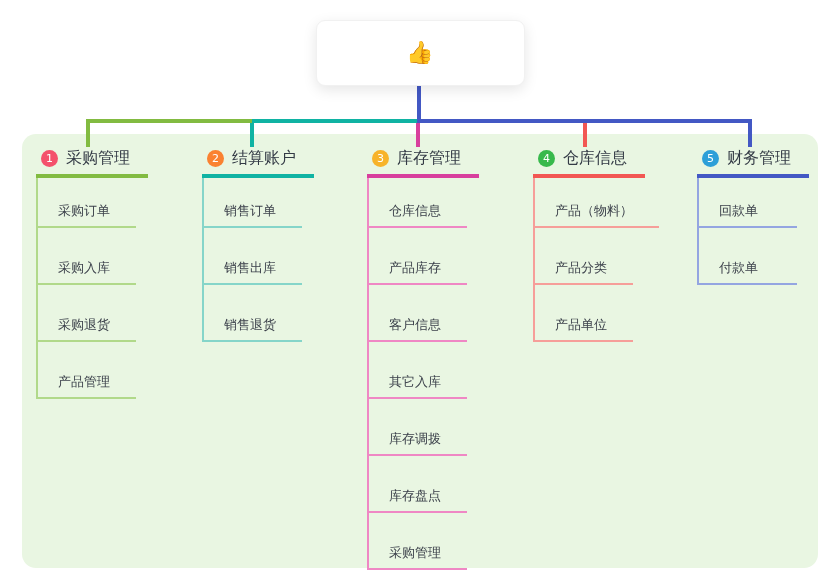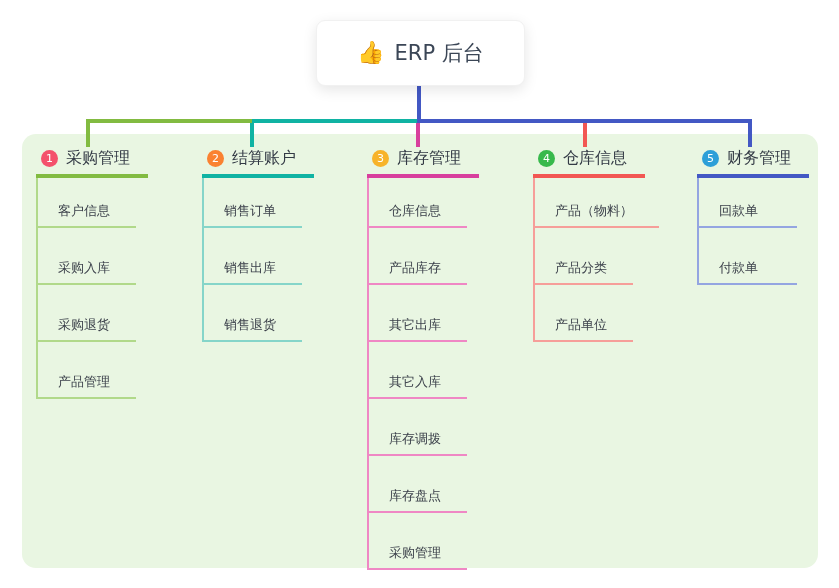--- a/index.html
+++ b/index.html
@@ -42,31 +42,30 @@
       <div class="line" style="left: 416px; top: 119px; width: 4px; height: 28px; background: rgb(216, 63, 157);"></div>
       <div class="line" style="left: 583px; top: 119px; width: 4px; height: 28px; background: rgb(242, 87, 83);"></div>
       <div class="line" style="left: 748px; top: 119px; width: 4px; height: 28px; background: rgb(67, 88, 196);"></div>
       <div class="line" style="left: 86px; top: 119px; width: 168px; height: 4px; background: rgb(130, 187, 65);"></div>
       <div class="line" style="left: 252px; top: 119px; width: 169px; height: 4px; background: rgb(16, 179, 163);"></div>
       <div class="line" style="left: 417px; top: 119px; width: 335px; height: 4px; background: rgb(67, 88, 196);"></div>
       <div class="line" style="left: 417px; top: 84px; width: 4px; height: 37px; background: rgb(67, 88, 196);"></div>
     </div>
   <div class="root-card">
     <span class="thumb">👍</span>
-    <span class="root-title">ERP 后台</span>
   </div>
   <div id="branches">
       <div class="branch" style="left: 36px; --c: #82bb41; --light: #b1d98a;">
     <div class="branch-header">
       <span class="badge" style="background: rgb(244, 81, 108);">1</span>
       <span class="branch-label">采购管理</span>
     </div>
     <div class="children">
           <div class="child">
-    <span class="child-label">客户信息</span>
+    <span class="child-label">采购订单</span>
   </div>
           <div class="child">
     <span class="child-label">采购入库</span>
   </div>
           <div class="child">
     <span class="child-label">采购退货</span>
   </div>
           <div class="child">
     <span class="child-label">产品管理</span>
   </div>
@@ -95,21 +94,21 @@
       <span class="branch-label">库存管理</span>
     </div>
     <div class="children">
           <div class="child">
     <span class="child-label">仓库信息</span>
   </div>
           <div class="child">
     <span class="child-label">产品库存</span>
   </div>
           <div class="child">
-    <span class="child-label">其它出库</span>
+    <span class="child-label">客户信息</span>
   </div>
           <div class="child">
     <span class="child-label">其它入库</span>
   </div>
           <div class="child">
     <span class="child-label">库存调拨</span>
   </div>
           <div class="child">
     <span class="child-label">库存盘点</span>
   </div>

